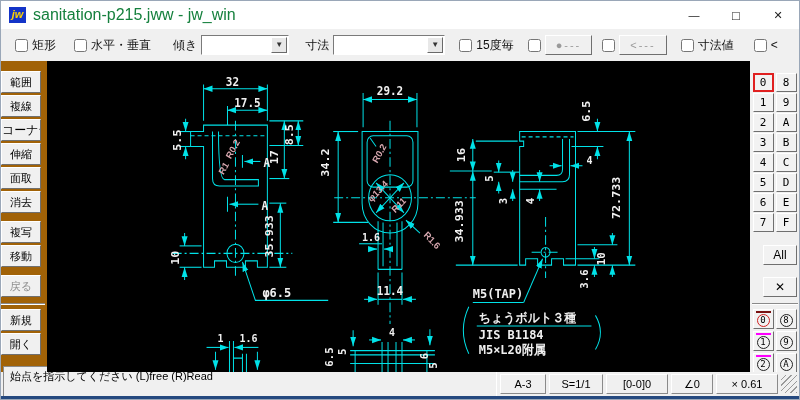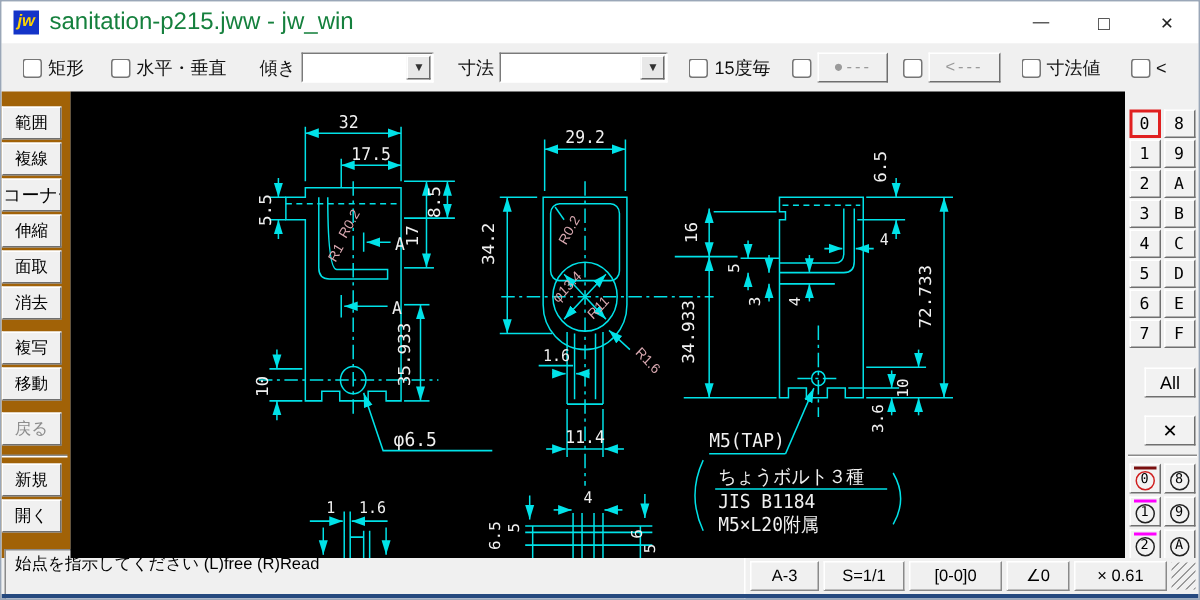--- a/index.html
+++ b/index.html
@@ -21,21 +21,21 @@
   .combo-val{flex:1;font-size:11px;padding-left:3px;}
   .combo-arrow{width:16px;height:16px;margin:1px;background:#e8e8e8;border:1px solid;border-color:#fff #6a6a6a #6a6a6a #fff;font-size:8px;line-height:14px;text-align:center;color:#333;}
   .tb-btn{height:20px;background:#f0f0f0;border:1px solid;border-color:#fff #6f6f6f #6f6f6f #fff;color:#9a9a9a;font-size:11px;padding:0 10px;display:flex;align-items:center;letter-spacing:2px;white-space:nowrap;}
   
   .main{flex:1;display:flex;min-height:0;}
   .left-tools{width:46px;background:#a16207;padding-top:10px;display:flex;flex-direction:column;overflow:hidden;flex:0 0 46px;}
   .left-btn{width:40px;height:22px;margin-bottom:2px;background:#f0f0f0;border:1px solid;border-color:#fff #6f6f6f #6f6f6f #fff;font-size:11px;line-height:20px;text-align:center;white-space:nowrap;overflow:hidden;color:#000;flex:0 0 22px;}
   .left-btn.disabled{color:#8d8d8d;}
   .gap6{margin-top:6px;}
   .tool-sep{width:44px;border-top:1px solid #8a8a8a;border-bottom:1px solid #ffffff;margin:4px 0 4px 0;flex:0 0 2px;}
-  .canvas-wrap{flex:1;background:#000;position:relative;min-width:0;}
+  .canvas-wrap{flex:1;background:#000;position:relative;min-width:0;font-weight:bold;}
   .canvas-wrap svg{position:absolute;inset:0;}
   
   .right-tools{width:49px;background:#f0f0f0;padding-top:12px;display:flex;flex-direction:column;align-items:center;overflow:hidden;flex:0 0 49px;}
   .pen-row{display:flex;gap:2px;margin-bottom:1px;flex:0 0 19px;}
   .pen-btn{width:21px;height:19px;background:#f2f2f2;border:1px solid;border-color:#fff #6f6f6f #6f6f6f #fff;font-family:"DejaVu Sans Mono",monospace;font-size:11px;line-height:17px;text-align:center;color:#000;}
   .pen-btn.selected{border:2px solid #e02020;line-height:15px;}
   .wide-btn{width:34px;height:20px;margin-top:12px;background:#f2f2f2;border:1px solid;border-color:#fff #6f6f6f #6f6f6f #fff;font-size:12px;line-height:18px;text-align:center;color:#000;align-self:flex-end;margin-right:2px;}
   .side-sep{width:46px;border-top:1px solid #8a8a8a;border-bottom:1px solid #fff;margin:6px 0 4px 0;flex:0 0 2px;}
   .layer-row{display:flex;gap:2px;margin-bottom:2px;flex:0 0 20px;}
   .layer-btn{width:21px;height:20px;background:#f2f2f2;border:1px solid;border-color:#fff #6f6f6f #6f6f6f #fff;position:relative;padding-top:4px;}

